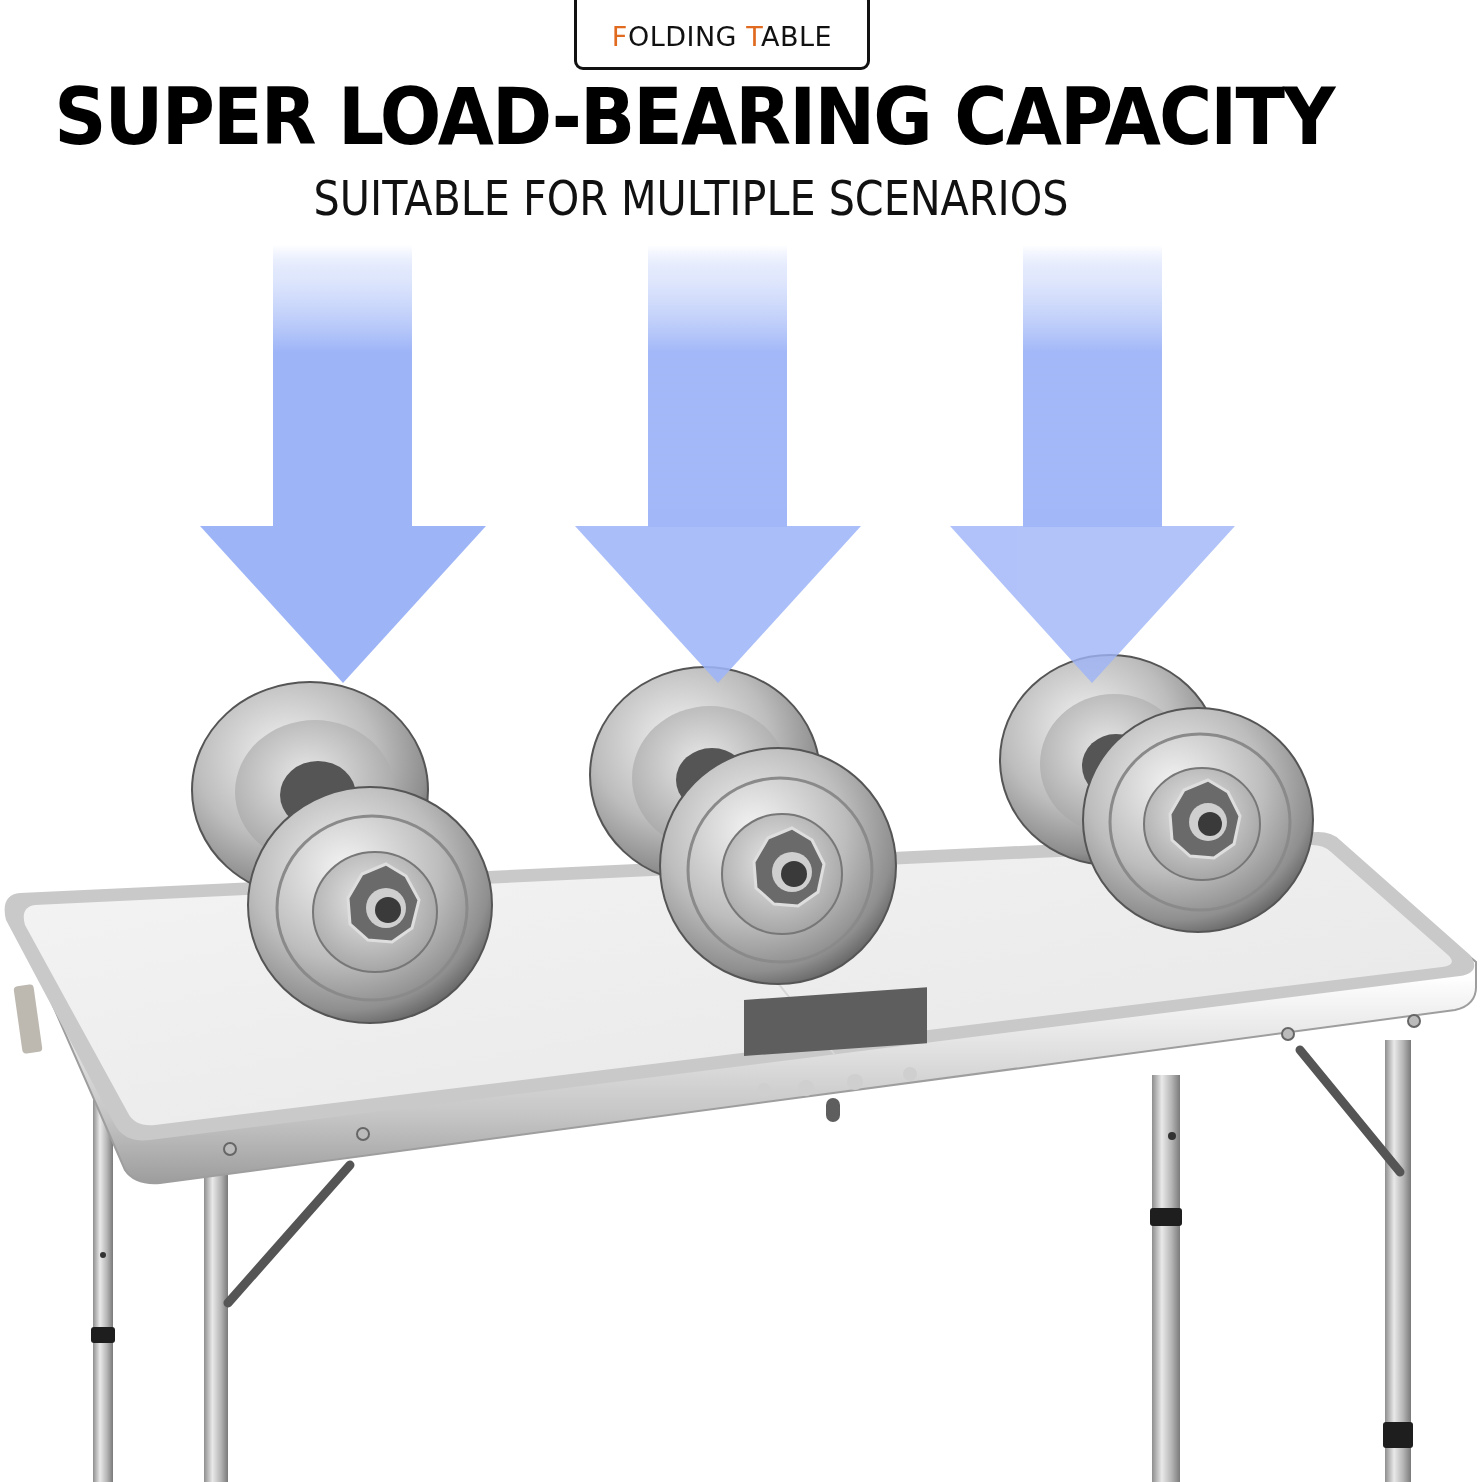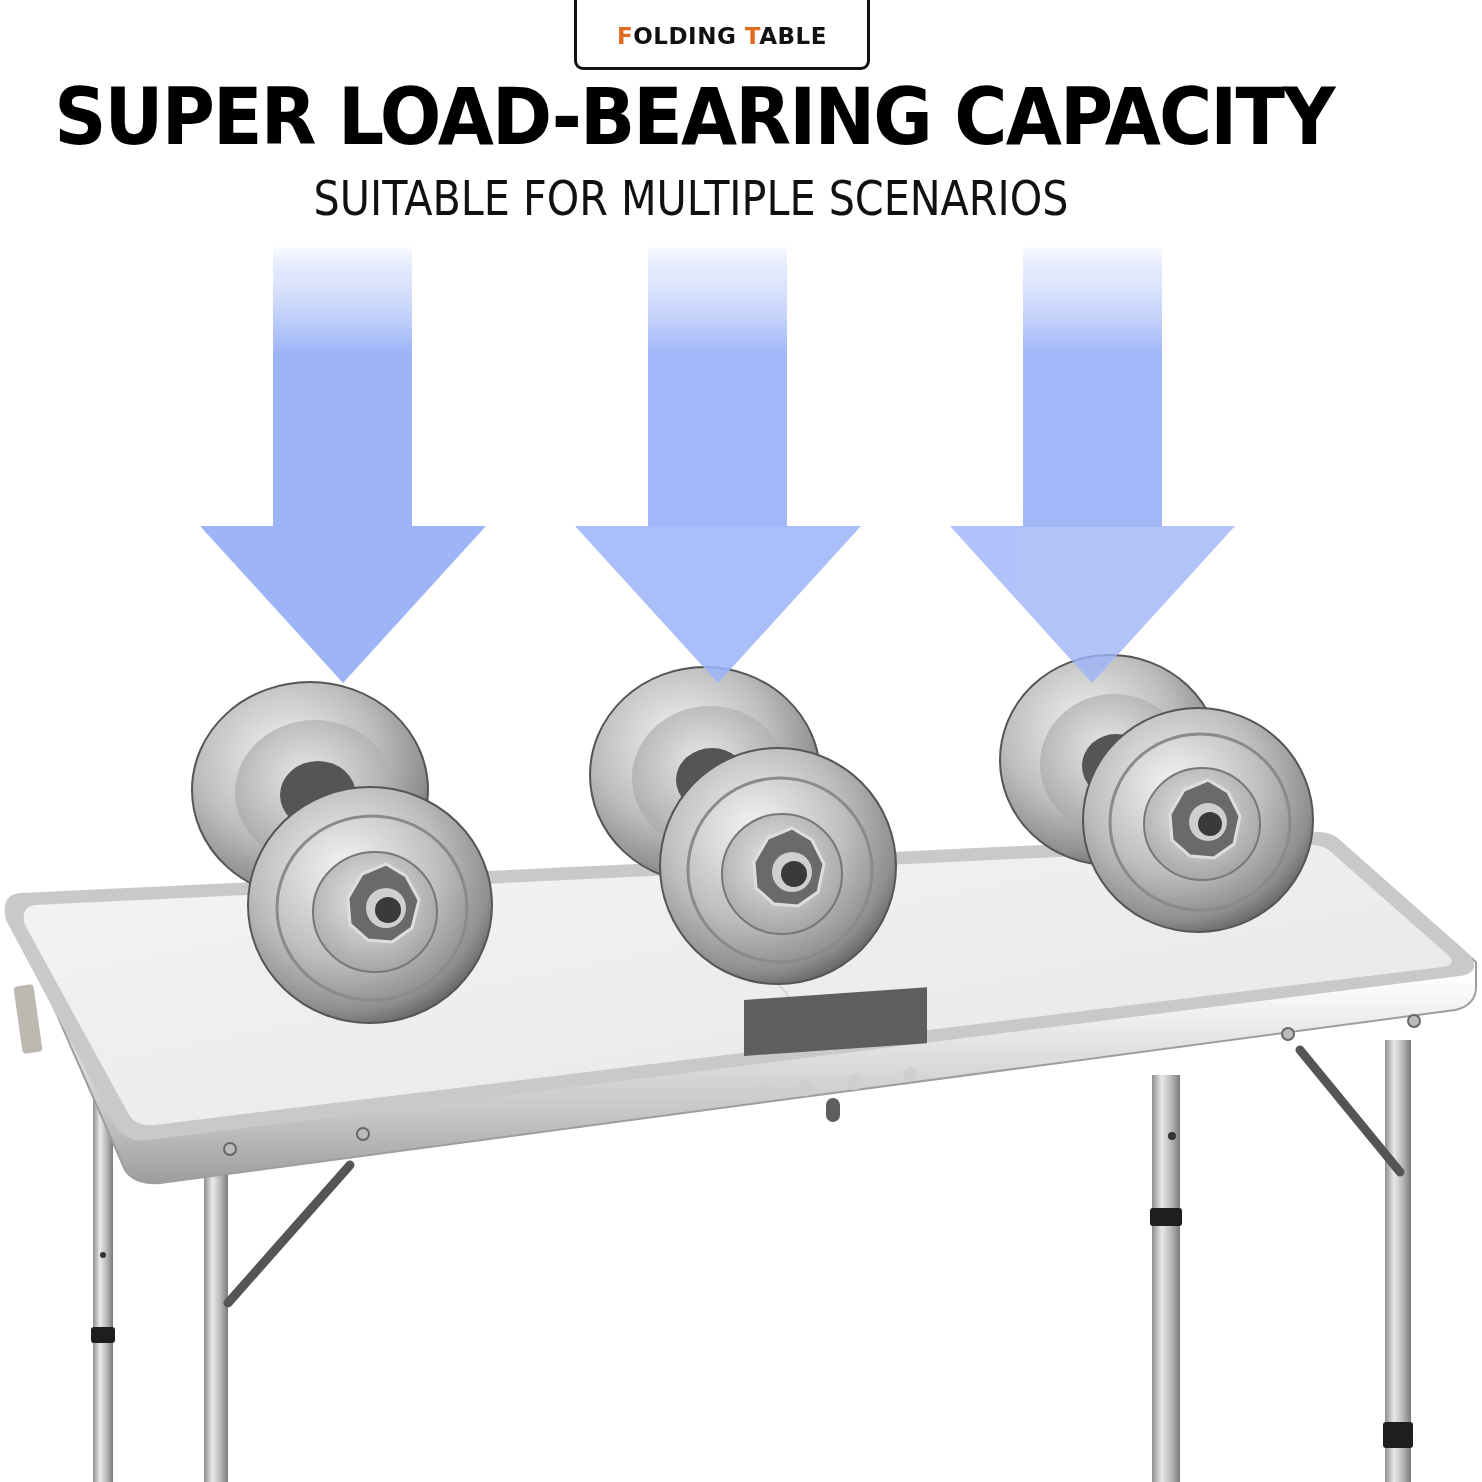--- a/index.html
+++ b/index.html
@@ -3,21 +3,21 @@
   <meta charset="utf-8">
   <style>
     html, body { margin: 0; padding: 0; background: #ffffff; }
     body { width: 1482px; height: 1482px; position: relative; overflow: hidden; font-family: "Liberation Sans", "DejaVu Sans", sans-serif; }
     .badge {
       position: absolute; left: 574px; top: -8px; width: 296px; height: 78px;
       box-sizing: border-box; border: 3px solid #111; border-radius: 9px;
       background: #fff; display: flex; align-items: center; justify-content: center;
       padding-top: 10px;
     }
-    .badge-text { font-family: "DejaVu Sans", sans-serif; font-weight: bold; font-size: 23px; color: #111; letter-spacing: 0.5px; white-space: nowrap; }
+    .badge-text { font-family: "DejaVu Sans", sans-serif; font-weight: normal; font-size: 27px; color: #111; letter-spacing: 0.5px; white-space: nowrap; }
     .badge-text .accent { color: #e06a1f; }
     .headline {
       position: absolute; left: 0; top: 72px; width: 1388px; text-align: center;
       font-family: "DejaVu Sans", sans-serif; font-weight: bold; font-size: 78px;
       color: #000; letter-spacing: -2px; white-space: nowrap; line-height: 90px;
       transform: scaleX(0.93); transform-origin: 694px 0;
     }
     .subtitle {
       position: absolute; left: 0; top: 170px; width: 1382px; text-align: center;
       font-family: "DejaVu Sans", sans-serif; font-weight: normal; font-size: 48px;

